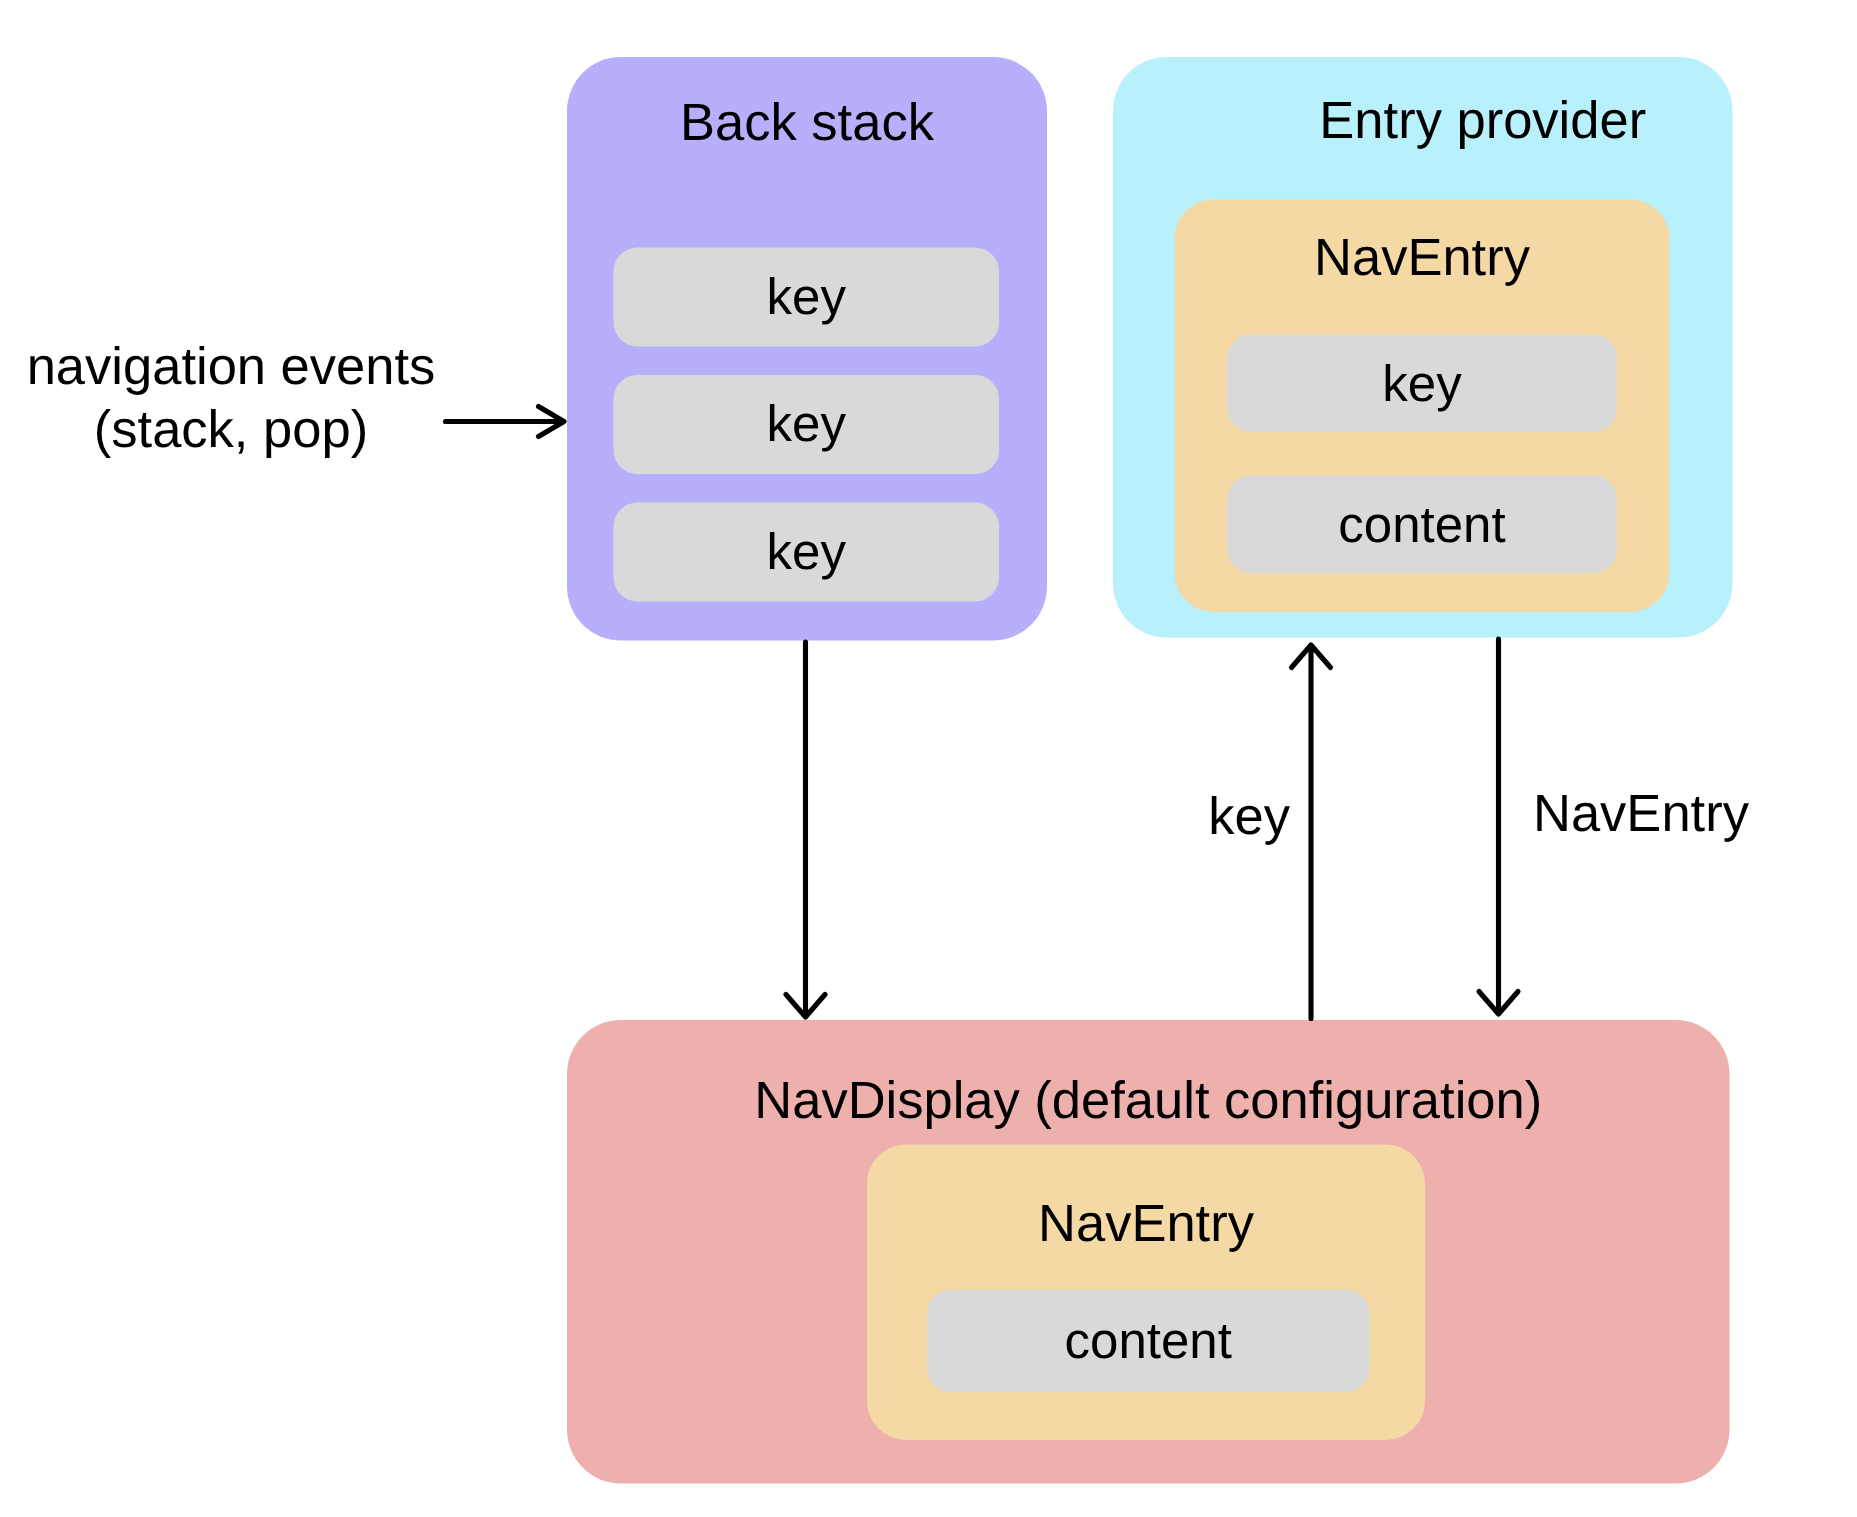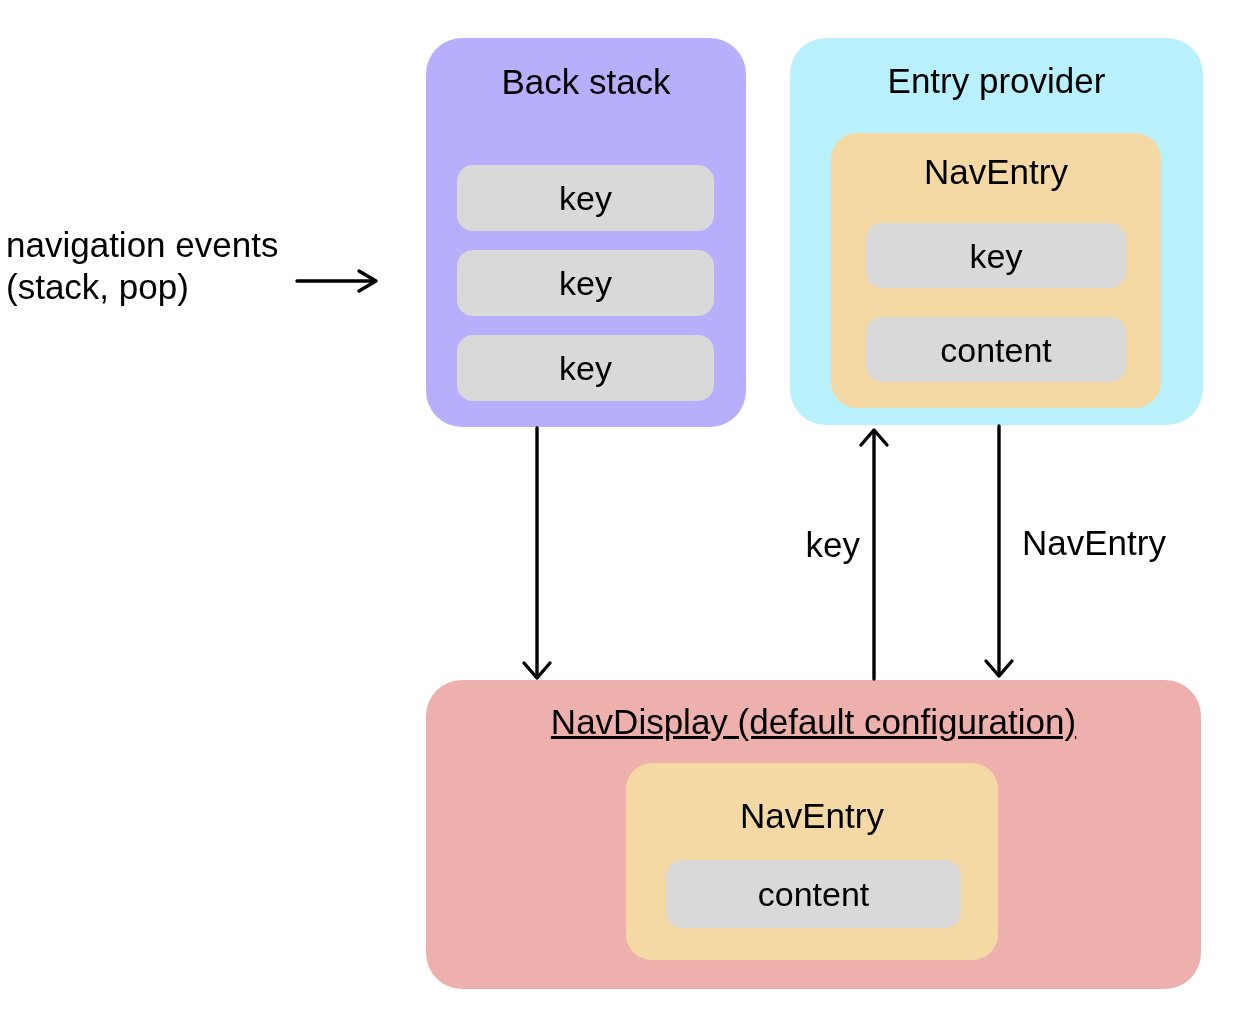--- a/index.html
+++ b/index.html
@@ -14,21 +14,20 @@
     background: #ffffff;
     font-family: "Liberation Sans", "DejaVu Sans", sans-serif;
     color: #000000;
     overflow: hidden;
   }
 
   
   .bigbox {
     position: absolute;
     border-radius: 36px;
-    margin-left: 48px;
   }
   #backstack-box   { left: 378px; top: 38px;  width: 320px; height: 389px; background: #b8affc; }
   #entryprov-box   { left: 742px; top: 38px;  width: 413px; height: 387px; background: #b8f0fb; }
   #navdisplay-box  { left: 378px; top: 680px; width: 775px; height: 309px; background: #eeb0ad; }
 
   
   .orangebox {
     position: absolute;
     background: #f4d9a4;
     border-radius: 26px;
@@ -60,32 +59,32 @@
   .boxtitle {
     position: absolute;
     left: 0;
     width: 100%;
     text-align: center;
     font-size: 35px;
     line-height: 36px;
     white-space: nowrap;
   }
   #backstack-title  { top: 26px; }
-  #entryprov-title  { top: 25px; }
+  #entryprov-title  { top: 25px; padding-left: 40px; }
   #ep-naventry-title{ top: 21px; }
-  #navdisplay-title { top: 24px; text-decoration: underline; }
+  #navdisplay-title { top: 36px; }
   #nd-naventry-title{ top: 35px; }
 
   
   #nav-events-label {
     position: absolute;
     left: 6px;
     top: 224px;
     width: 296px;
-    text-align: left;
+    text-align: center;
     font-size: 35px;
     line-height: 42px;
   }
   #key-arrow-label {
     position: absolute;
     left: 700px;
     top: 524px;
     width: 160px;
     text-align: right;
     font-size: 35px;

